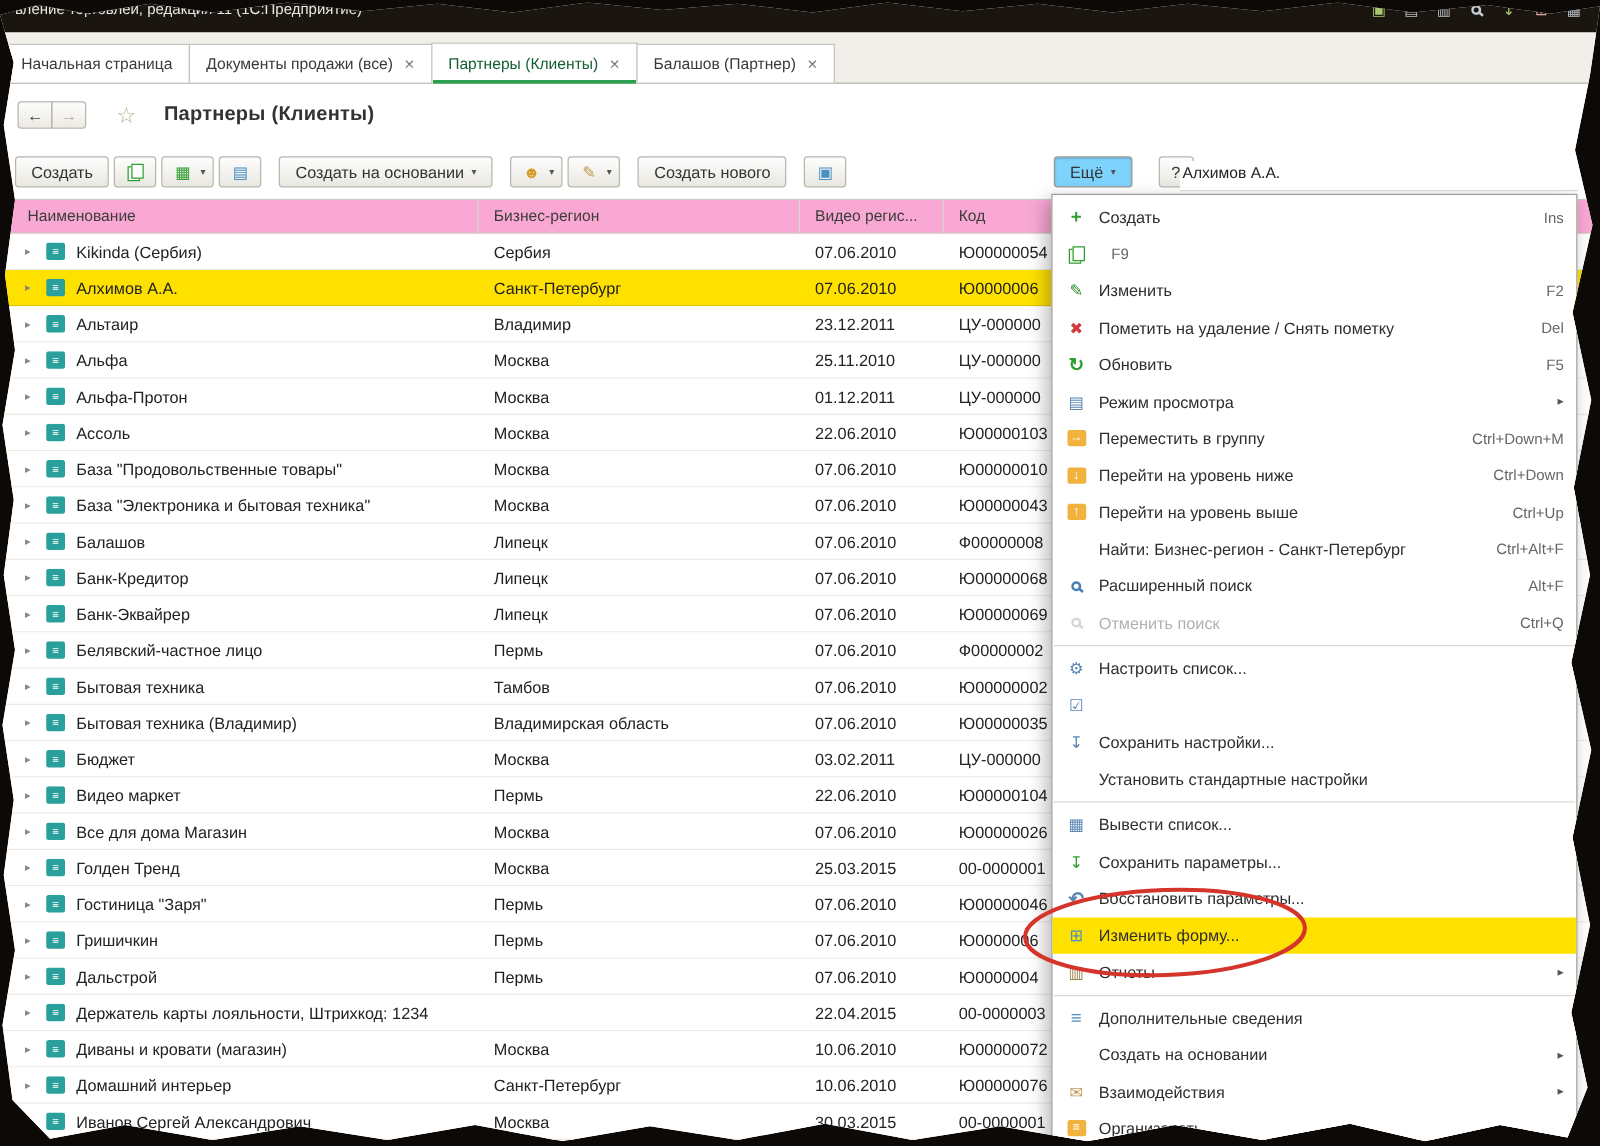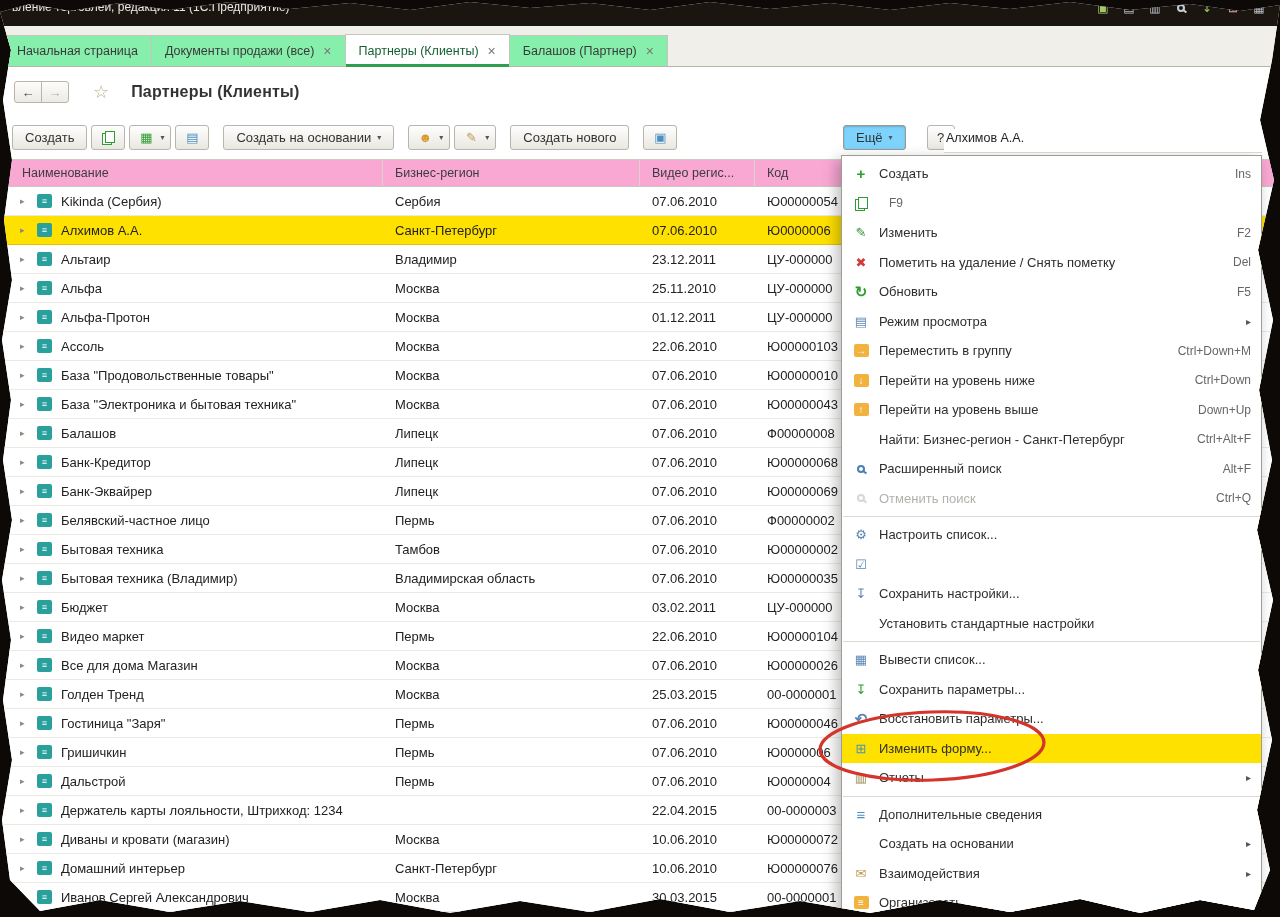--- a/index.html
+++ b/index.html
@@ -6,21 +6,21 @@
   html,body{width:1280px;height:917px}
   body{background:#0c0906;font-family:"Liberation Sans",sans-serif;-webkit-font-smoothing:antialiased}
   .stage{position:relative;width:1280px;height:917px;background:#fff;overflow:hidden;
     clip-path:polygon(0px 12px,30px 4px,70px 11px,120px 3px,170px 10px,230px 2px,290px 9px,350px 3px,410px 10px,470px 2px,530px 8px,590px 3px,650px 10px,710px 2px,770px 9px,830px 3px,890px 10px,950px 3px,1010px 9px,1070px 2px,1130px 10px,1190px 4px,1240px 11px,1280px 5px,1272px 60px,1260px 120px,1274px 180px,1258px 250px,1273px 320px,1259px 390px,1272px 460px,1257px 530px,1273px 600px,1258px 670px,1272px 740px,1257px 810px,1270px 870px,1254px 910px,1200px 900px,1140px 913px,1080px 899px,1010px 912px,940px 900px,870px 913px,800px 901px,730px 912px,660px 899px,590px 912px,520px 901px,450px 913px,380px 900px,310px 912px,240px 901px,170px 912px,100px 900px,40px 911px,10px 880px,2px 820px,12px 760px,3px 700px,11px 640px,2px 580px,12px 520px,3px 460px,11px 400px,2px 340px,12px 280px,4px 220px,12px 160px,3px 100px,11px 50px)}
   
   .titlebar{height:26px;background:#1b1510;color:#e9e7e3;display:flex;align-items:flex-start;padding:0 12px;font-size:12px}
   .tb-icons{margin-left:auto;display:flex;gap:8px;align-items:center}
   .tb-ic{width:18px;height:16px;display:flex;align-items:center;justify-content:center;font-size:12px}
   
   .tabbar{height:41px;background:#f1efe9;border-bottom:1px solid #b7b4ac;display:flex;align-items:flex-end;padding-left:3px;position:relative;z-index:2}
-  .tab{height:31px;display:flex;align-items:center;padding:0 13px;font-size:12.5px;color:#3a3a3a;background:#86efac;border:1px solid #c7c4bb;border-bottom:none;margin-right:-1px;cursor:default;white-space:nowrap}
+  .tab{height:31px;display:flex;align-items:center;padding:0 13px;font-size:12.5px;color:#3a3a3a;background:#ffffff;border:1px solid #c7c4bb;border-bottom:none;margin-right:-1px;cursor:default;white-space:nowrap}
   .tab.active{background:#fff;height:33px;margin-bottom:-1px;box-shadow:inset 0 -3px 0 #2f9e4f;color:#145f33;z-index:3}
   .tab-close{margin-left:9px;color:#7a7870;font-size:14px;line-height:1}
   
   .navrow{height:50px;display:flex;align-items:center;padding-left:14px;background:#fff}
   .nav-btn{width:28px;height:22px;border:1px solid #b8b5ad;background:linear-gradient(#fdfdfc,#eceae4);display:flex;align-items:center;justify-content:center;font-size:13px;color:#3f3d38}
   .nav-btn.first{border-radius:3px 0 0 3px}
   .nav-btn.last{border-radius:0 3px 3px 0;margin-left:-1px}
   .nav-btn.disabled{color:#b6b3ab}
   .star{margin-left:24px;font-size:18px;color:#b9b28e}
   .page-title{margin-left:22px;font-size:16px;color:#333;font-weight:bold;letter-spacing:.2px}
@@ -466,21 +466,21 @@
           <span class="ic-chip">↓</span>
         </span>
         <span class="mi-label">Перейти на уровень ниже</span>
         <span class="mi-key">Ctrl+Down</span>
       </div>
       <div class="menu-item">
         <span class="mi-icon">
           <span class="ic-chip">↑</span>
         </span>
         <span class="mi-label">Перейти на уровень выше</span>
-        <span class="mi-key">Down+Up</span>
+        <span class="mi-key">Ctrl+Up</span>
       </div>
       <div class="menu-item">
         <span class="mi-icon"></span>
         <span class="mi-label">Найти: Бизнес-регион - Санкт-Петербург</span>
         <span class="mi-key">Ctrl+Alt+F</span>
       </div>
       <div class="menu-item">
         <span class="mi-icon">
           <span class="mag" style="color: rgb(74, 127, 181);"></span>
         </span>

